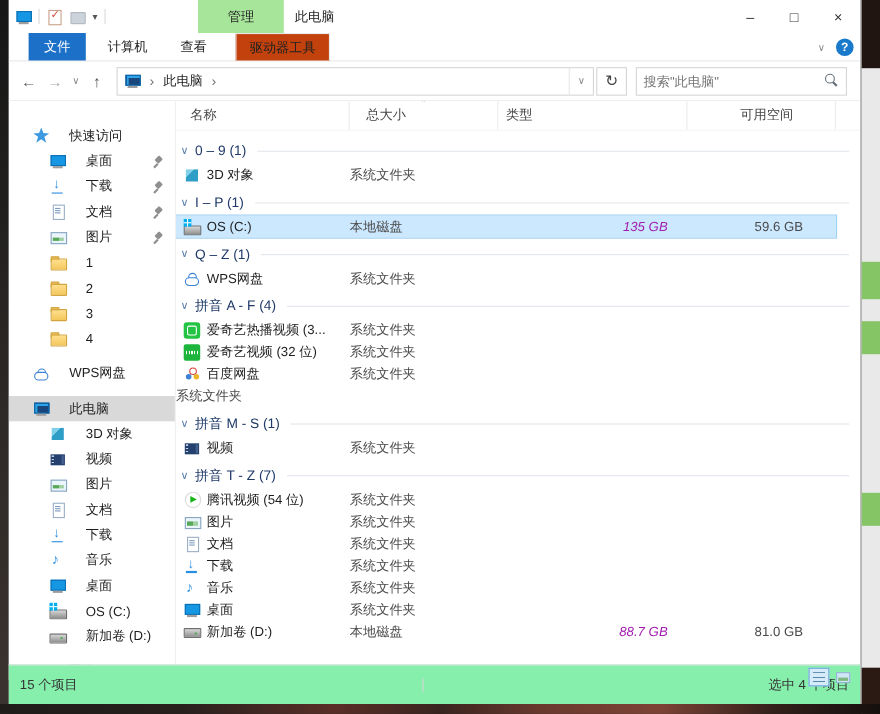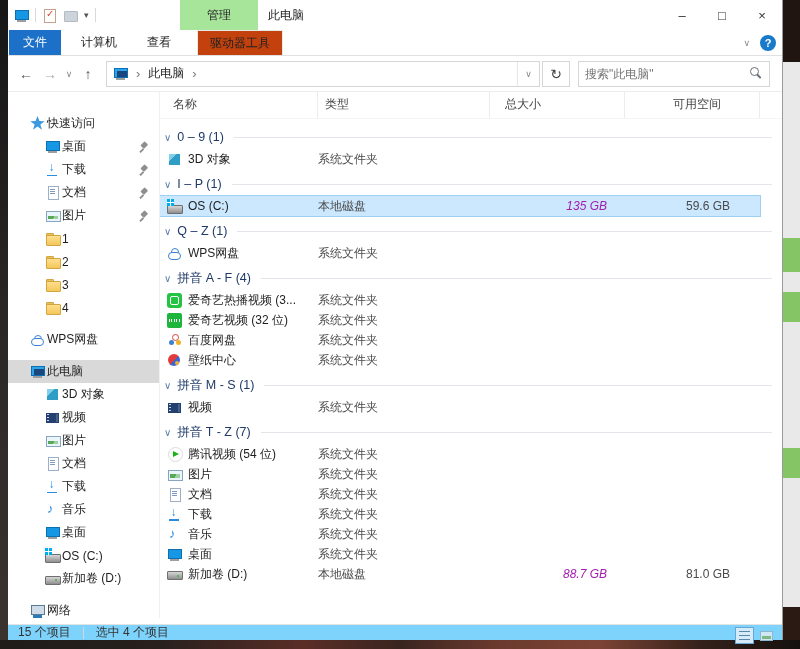--- a/index.html
+++ b/index.html
@@ -28,21 +28,21 @@
   .qat .sep{width:1px;height:14px;background:#d9d9d9;}
   .ctx-tab{position:absolute;left:172px;top:0;width:78px;height:30px;background:#a7e59b;
     display:flex;align-items:center;justify-content:center;color:#262626;}
   .win-title{position:absolute;left:260px;top:0;height:30px;display:flex;align-items:center;color:#1e1e1e;}
   .win-controls{position:absolute;right:0;top:0;height:30px;display:flex;}
   .wc{width:40px;height:30px;display:flex;align-items:center;justify-content:center;color:#333;font-size:13px;}
 
   
   .ribbon{position:relative;height:26px;background:#fff;border-bottom:1px solid #e1e1e1;display:flex;align-items:stretch;}
   .rtab{display:flex;align-items:center;justify-content:center;color:#222;padding:0 12px;}
-  .rtab.file{background:#1c70c8;color:#fff;width:52px;margin-left:1px;}
+  .rtab.file{background:#1c70c8;color:#fff;width:52px;margin-left:18px;}
   .rtab.t1{margin-left:8px;} .rtab.t2{margin-left:6px;}
   .rtab.tool{margin-left:14px;border:1px solid #e8e8e8;border-bottom:none;background:#c2410c;width:86px;}
   .ribbon-right{position:absolute;right:6px;top:0;height:26px;display:flex;align-items:center;gap:10px;}
   .rib-chev{color:#8a8a8a;font-size:9px;}
   .help-btn{width:16px;height:16px;border-radius:50%;background:#1979ca;color:#fff;
     display:flex;align-items:center;justify-content:center;font-size:11px;font-weight:bold;}
 
   
   .addrbar{position:relative;height:36px;background:#fff;display:flex;align-items:center;padding:0 6px;border-bottom:1px solid #ededed;}
   .navbtn{width:24px;height:26px;display:flex;align-items:center;justify-content:center;color:#555;font-size:14px;}
@@ -52,21 +52,21 @@
   .crumbbox .chev{color:#777;font-size:13px;padding:0 2px;}
   .crumbbox .spacer{flex:1;}
   .crumbbox .dropseg{width:22px;height:100%;border-left:1px solid #e6e6e6;display:flex;align-items:center;justify-content:center;color:#888;font-size:9px;}
   .refreshbox{margin-left:2px;width:28px;height:26px;border:1px solid #d6d6d6;display:flex;align-items:center;justify-content:center;color:#444;font-size:14px;}
   .searchbox{margin-left:8px;width:192px;height:26px;border:1px solid #d6d6d6;display:flex;align-items:center;padding:0 6px;}
   .searchbox input{flex:1;border:none;outline:none;font-size:12px;color:#444;font-family:inherit;min-width:0;background:transparent;}
   .searchbox input::placeholder{color:#767676;opacity:1;}
 
   
   .sidebar{position:absolute;left:0;top:92px;width:152px;bottom:22px;background:#fff;overflow:hidden;padding-top:20px;border-right:1px solid #f0f0f0;}
-  .sitem{position:relative;height:23px;display:flex;align-items:center;gap:2px;padding-left:22px;color:#1e1e1e;}
+  .sitem{position:relative;height:23px;display:flex;align-items:center;gap:18px;padding-left:22px;color:#1e1e1e;}
   .sitem.lvl1{padding-left:37px;}
   .sitem.gap{margin-top:9px;}
   .sitem.sel{background:#d9d9d9;}
   .sitem .pin{position:absolute;right:10px;top:6px;}
 
   .main{position:absolute;left:152px;top:92px;right:0;bottom:22px;background:#fff;overflow:hidden;}
   .cols{position:relative;height:27px;display:flex;border-bottom:1px solid #f5f5f5;color:#454545;}
   .hc{position:relative;display:flex;align-items:flex-end;padding-bottom:5px;border-right:1px solid #ececec;}
   .hc.c0{width:158px;padding-left:13px;} .hc.c1{width:172px;padding-left:7px;}
   .hc.c2{width:135px;padding-left:15px;} .hc.c3{width:135px;padding-left:10px;justify-content:center;}
@@ -76,22 +76,22 @@
   .ghdr{height:24px;display:flex;align-items:center;color:#1f3a68;font-size:12.5px;width:612px;}
   .ghdr .gchev{color:#5a7fae;font-size:10px;margin:0 6px 0 4px;}
   .ghdr .gline{flex:1;height:1px;background:#e2e5ea;margin-left:10px;}
   .row{height:20px;width:600px;display:flex;align-items:center;}
   .row.sel{background:#cce8ff;outline:1px solid #9ed0f2;}
   .c-name{width:158px;display:flex;align-items:center;gap:6px;padding-left:7px;overflow:hidden;white-space:nowrap;}
   .c-type{width:172px;color:#4a4a4a;} .c-size{width:135px;text-align:right;padding-right:18px;color:#a21caf;font-style:italic;}
   .c-free{width:135px;text-align:right;padding-right:30px;color:#4a4a4a;}
 
   
-  .statusbar{position:absolute;left:0;bottom:0;width:100%;height:16px;border-top:1px solid #e3e3e3;
-    display:flex;align-items:center;padding:0 10px;color:#333;background:#7dd3fc;}
+  .statusbar{position:absolute;left:0;bottom:0;width:100%;height:36px;border-top:1px solid #e3e3e3;
+    display:flex;align-items:center;padding:0 10px;color:#333;background:#86efac;justify-content:space-between;}
   .statusbar .sdiv{width:1px;height:12px;background:#d6d6d6;margin:0 12px;}
   .viewbtns{position:absolute;right:6px;top:2px;display:flex;gap:3px;}
   .vbtn{width:19px;height:17px;border:1px solid transparent;display:flex;align-items:center;justify-content:center;}
   .vbtn.active{background:#d6ebfa;border-color:#66a7d8;}
   .vbtn .det{width:11px;height:9px;background:repeating-linear-gradient(180deg,#5a87a8 0 1px,transparent 1px 4px);}
   .vbtn .thumb{width:13px;height:10px;background:#cfe6f5;border:1px solid #8fb6cf;position:relative;}
   .vbtn .thumb::after{content:"";position:absolute;left:1px;bottom:1px;width:9px;height:3px;background:#7fb87f;}
 
   
   .ic{width:15px;height:15px;position:relative;display:inline-block;flex:0 0 auto;}
@@ -298,26 +298,26 @@
           <span class="ic ic-network"></span>
           <span>网络</span>
         </div>
       </div>
 
     <div class="main">
       <div class="cols" id="cols">
           <div class="hc c0">
             <span>名称</span>
           </div>
-          <div class="hc c1">
-            <span>类型</span>
-          </div>
           <div class="hc c2">
             <span>总大小</span>
             <span class="sort">ˆ</span>
+          </div>
+          <div class="hc c1">
+            <span>类型</span>
           </div>
           <div class="hc c3">
             <span>可用空间</span>
           </div>
         </div>
       <div class="rows" id="rows">
           <div class="group">
             <div class="ghdr">
               <span class="gchev">∨</span>
               <span>0 – 9 (1)</span>
@@ -392,24 +392,20 @@
             <div class="row">
               <div class="c-name">
                 <span class="ic ic-baidu"></span>
                 <span>百度网盘</span>
               </div>
               <div class="c-type">系统文件夹</div>
               <div class="c-size"></div>
               <div class="c-free"></div>
             </div>
             <div class="row">
-              <div class="c-name">
-                <span class="ic ic-wallpaper"></span>
-                <span>壁纸中心</span>
-              </div>
               <div class="c-type">系统文件夹</div>
               <div class="c-size"></div>
               <div class="c-free"></div>
             </div>
           </div>
           <div class="group">
             <div class="ghdr">
               <span class="gchev">∨</span>
               <span>拼音 M - S (1)</span>
               <div class="gline"></div>

